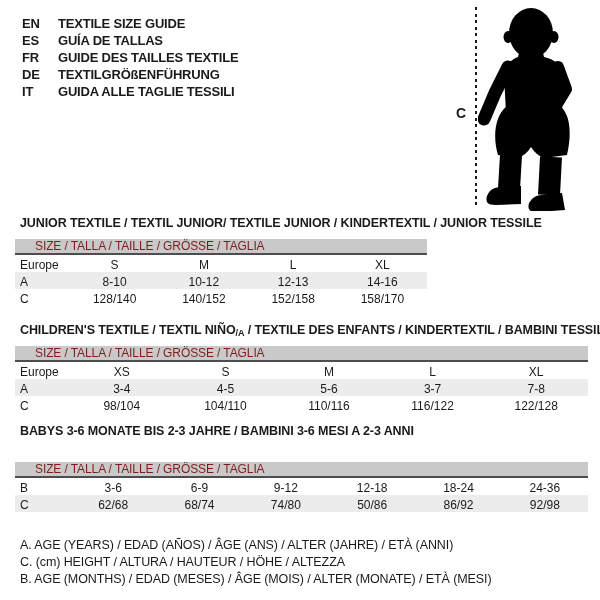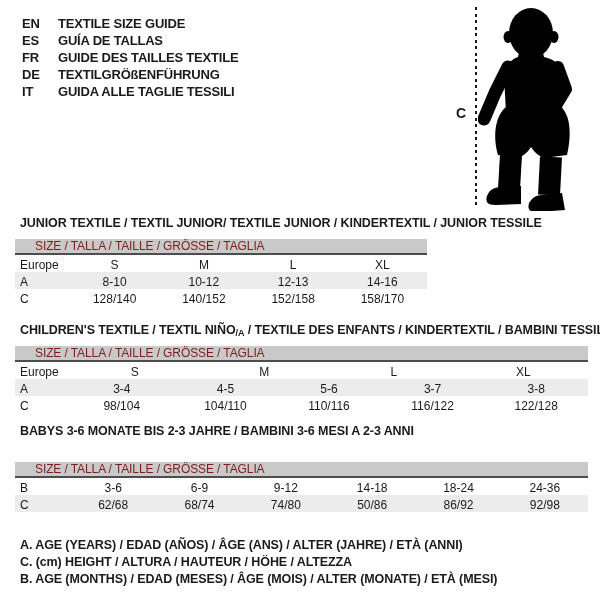--- a/index.html
+++ b/index.html
@@ -31,21 +31,21 @@
   .size-table { position:absolute; left:15px; }
   .size-header { height:16px; background:#c9c9c9; border-bottom:2px solid #4d4d4d;
     font-size:12px; color:#7f1d1d; display:flex; align-items:center;
     padding-left:20px; box-sizing:border-box; letter-spacing:-0.1px; }
   .trow { display:flex; height:17px; font-size:12px; align-items:flex-end; }
   .trow.alt { background:#ececec; }
   .tlabel { width:55px; padding-left:5px; box-sizing:border-box; }
   .tcell { flex:1; text-align:center; }
 
   
-  .notes { position:absolute; left:20px; top:537px; font-weight:bold;
+  .notes { position:absolute; left:20px; top:537px; font-weight:normal;
            font-size:12.5px; line-height:17px; letter-spacing:-0.1px; }
 </style>
 </head>
 <body>
 
 <div class="page">
 
   <div class="lang">
     <div class="lang-row">
       <span class="lang-code">EN</span>
@@ -113,32 +113,33 @@
       <span class="tcell">152/158</span>
       <span class="tcell">158/170</span>
     </div>
   </div>
 
   <div class="sec-title" style="top:322px;"><span>CHILDREN'S TEXTILE / TEXTIL NIÑO</span><span class="sub">/A</span><span> / TEXTILE DES ENFANTS / KINDERTEXTIL / BAMBINI TESSILE</span></div>
   <div class="size-table" style="top:346px; width:573px;">
     <div class="size-header">SIZE / TALLA / TAILLE / GRÖSSE / TAGLIA</div>
     <div class="trow">
       <span class="tlabel">Europe</span>
+      <span class="tcell">XS</span>
       <span class="tcell">S</span>
       <span class="tcell">M</span>
       <span class="tcell">L</span>
       <span class="tcell">XL</span>
     </div>
     <div class="trow alt">
       <span class="tlabel">A</span>
       <span class="tcell">3-4</span>
       <span class="tcell">4-5</span>
       <span class="tcell">5-6</span>
       <span class="tcell">3-7</span>
-      <span class="tcell">3-8</span>
+      <span class="tcell">7-8</span>
     </div>
     <div class="trow">
       <span class="tlabel">C</span>
       <span class="tcell">98/104</span>
       <span class="tcell">104/110</span>
       <span class="tcell">110/116</span>
       <span class="tcell">116/122</span>
       <span class="tcell">122/128</span>
     </div>
   </div>
@@ -146,21 +147,21 @@
   <div class="sec-title" style="top:423px;">
     <div>BABYS 3-6 MONATE BIS 2-3 JAHRE / BAMBINI 3-6 MESI A 2-3 ANNI</div>
   </div>
   <div class="size-table" style="top:462px; width:573px;">
     <div class="size-header">SIZE / TALLA / TAILLE / GRÖSSE / TAGLIA</div>
     <div class="trow">
       <span class="tlabel">B</span>
       <span class="tcell">3-6</span>
       <span class="tcell">6-9</span>
       <span class="tcell">9-12</span>
-      <span class="tcell">14-18</span>
+      <span class="tcell">12-18</span>
       <span class="tcell">18-24</span>
       <span class="tcell">24-36</span>
     </div>
     <div class="trow alt">
       <span class="tlabel">C</span>
       <span class="tcell">62/68</span>
       <span class="tcell">68/74</span>
       <span class="tcell">74/80</span>
       <span class="tcell">50/86</span>
       <span class="tcell">86/92</span>

